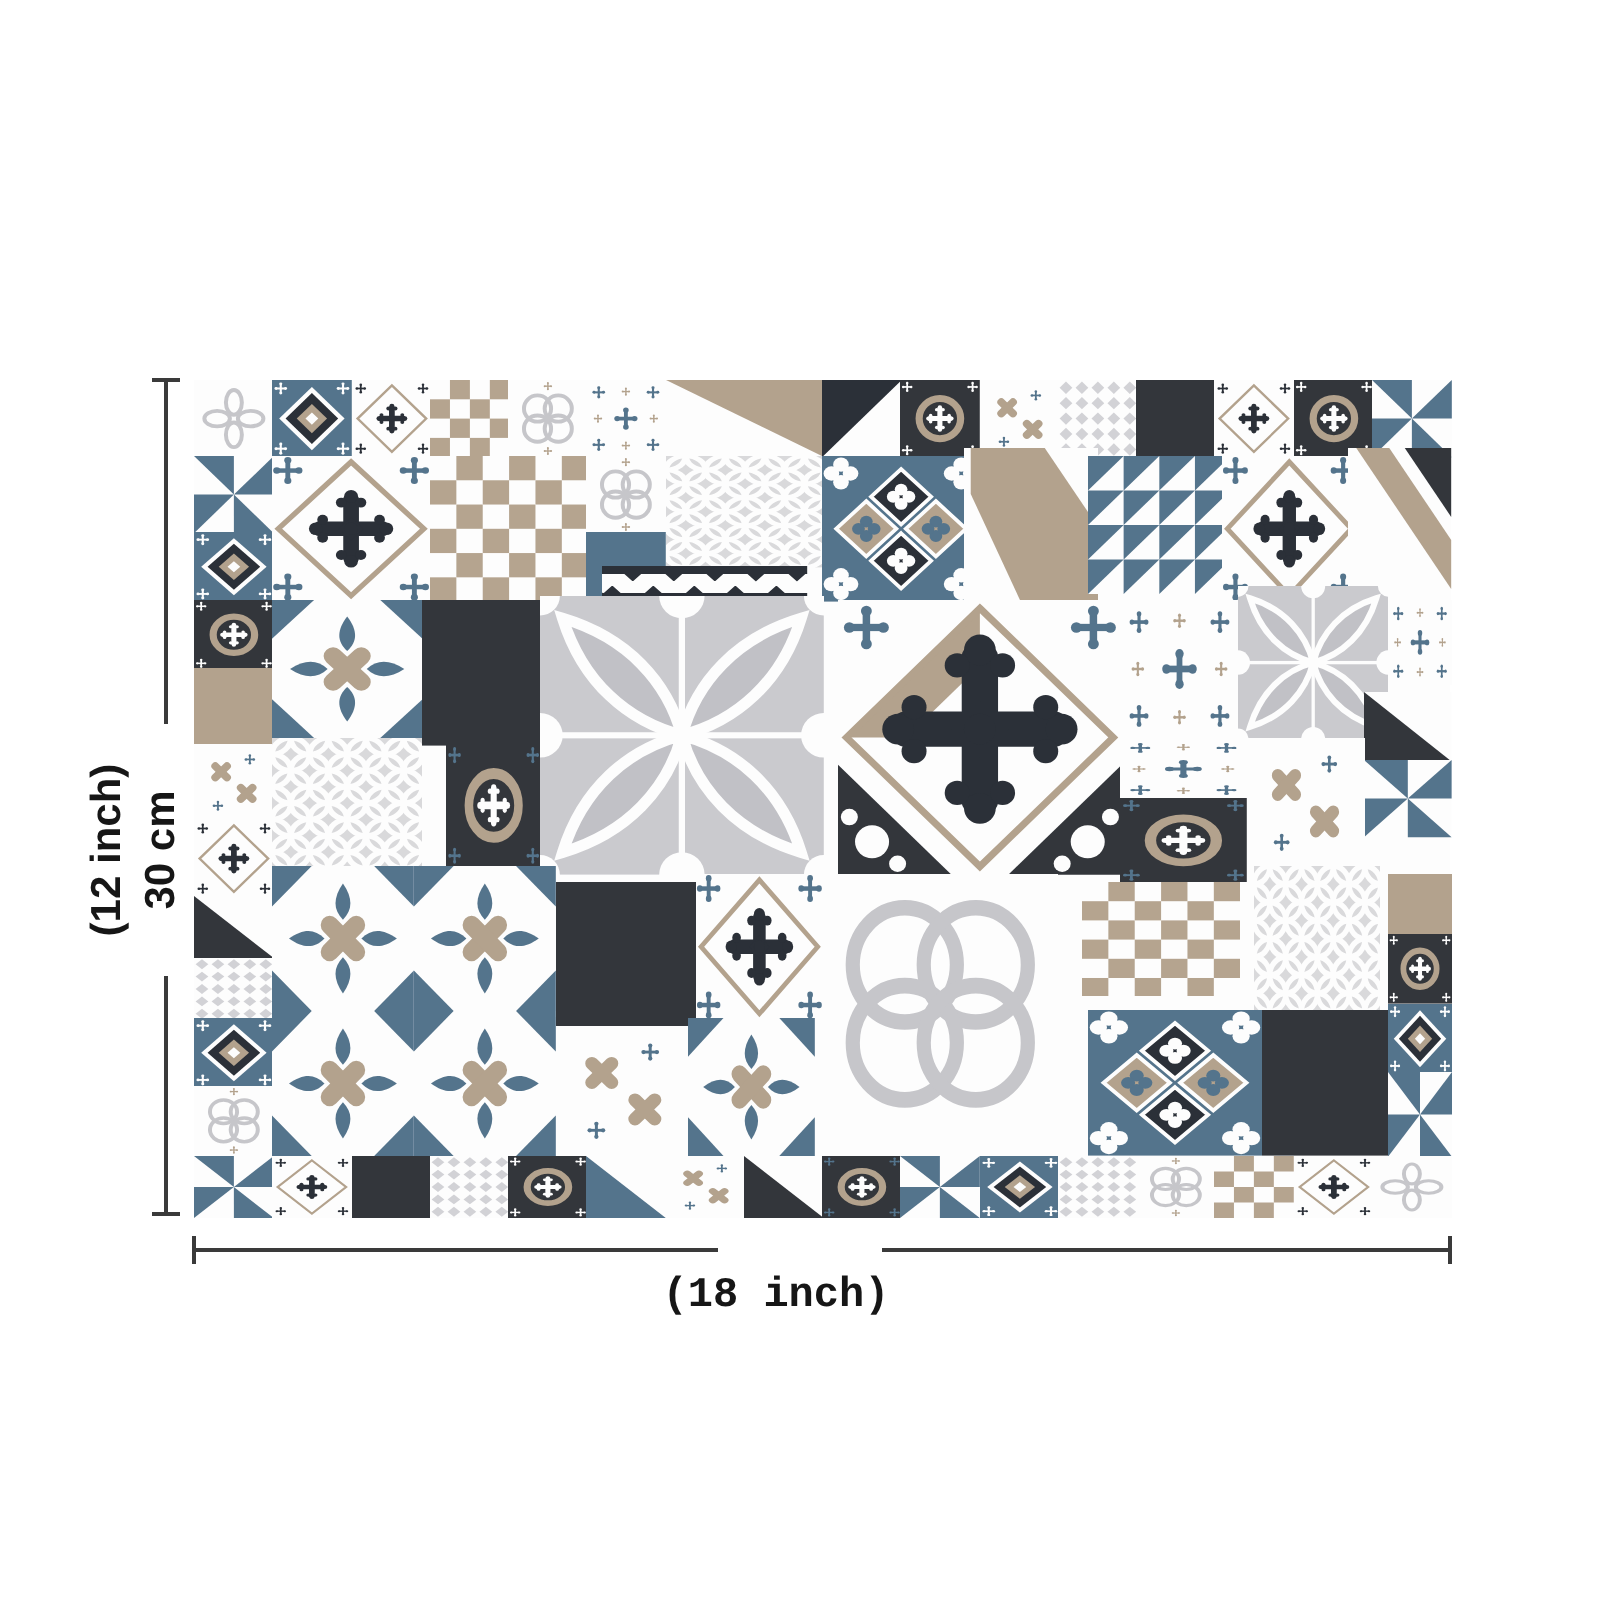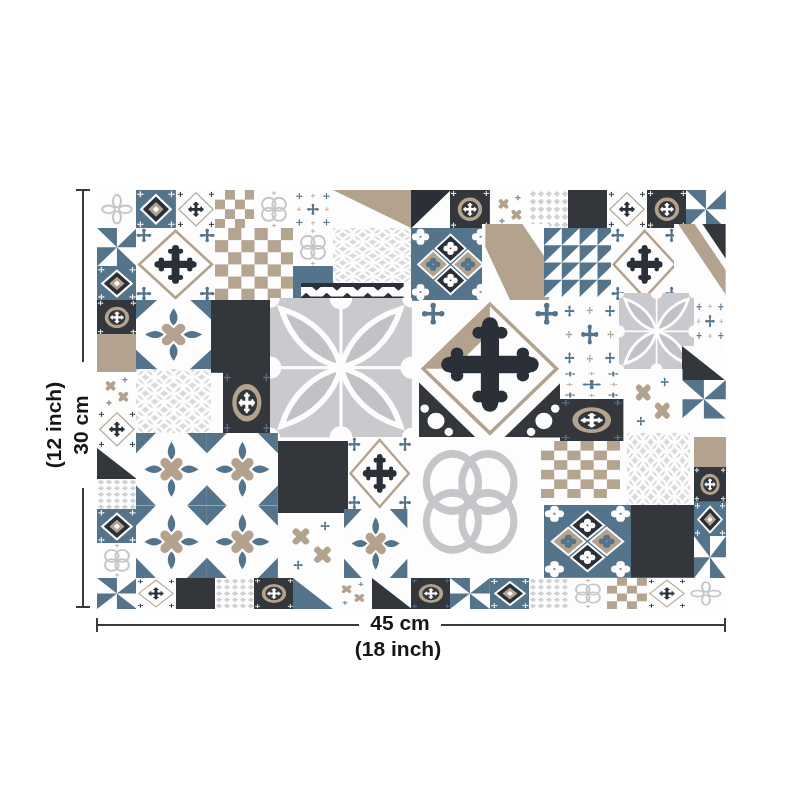--- a/index.html
+++ b/index.html
@@ -18,21 +18,21 @@
   .hseg1{left:97px;width:262px;}
   .hseg2{left:441px;width:285px;}
   .htick{width:2px;height:14px;top:618px;}
   .htick1{left:96px;} .htick2{left:724px;}
   .lbl{position:absolute;color:#161616;font-weight:bold;font-size:21px;line-height:24px;
        text-align:center;white-space:nowrap;}
   .vlbl{width:120px;height:24px;transform:rotate(-90deg);}
   .vlbl1{left:-6px;top:413px;}
   .vlbl2{left:21px;top:413px;}
   .hlbl1{left:340px;top:611px;width:120px;}
-  .hlbl2{left:338px;top:637px;width:120px;}
+  .hlbl2{left:328px;top:637px;width:120px;font-family:Liberation Mono, monospace;}
 </style>
 </head>
 <body>
 
 <div id="canvas">
   <div id="tile-sheet">
       <div class="tile" style="left: 0px; top: 0px; width: 39.9px; height: 38.6px;">
         <svg viewBox="0 0 100 100" preserveAspectRatio="none">
           <rect width="100" height="100" fill="#fdfdfd"></rect>
           <ellipse cx="50" cy="29" rx="10" ry="16" fill="none" stroke="#c6c6ca" stroke-width="5" transform="rotate(0 50 50)"></ellipse>
@@ -2711,15 +2711,14 @@
   <div class="dim vtick vtick1"></div>
   <div class="dim vtick vtick2"></div>
 
   <div class="dim hseg hseg1"></div>
   <div class="dim hseg hseg2"></div>
   <div class="dim htick htick1"></div>
   <div class="dim htick htick2"></div>
 
   <div class="lbl vlbl vlbl1">(12 inch)</div>
   <div class="lbl vlbl vlbl2">30 cm</div>
-  <div class="lbl hlbl1">45 cm</div>
   <div class="lbl hlbl2">(18 inch)</div>
 </div>
 
 </body></html>

